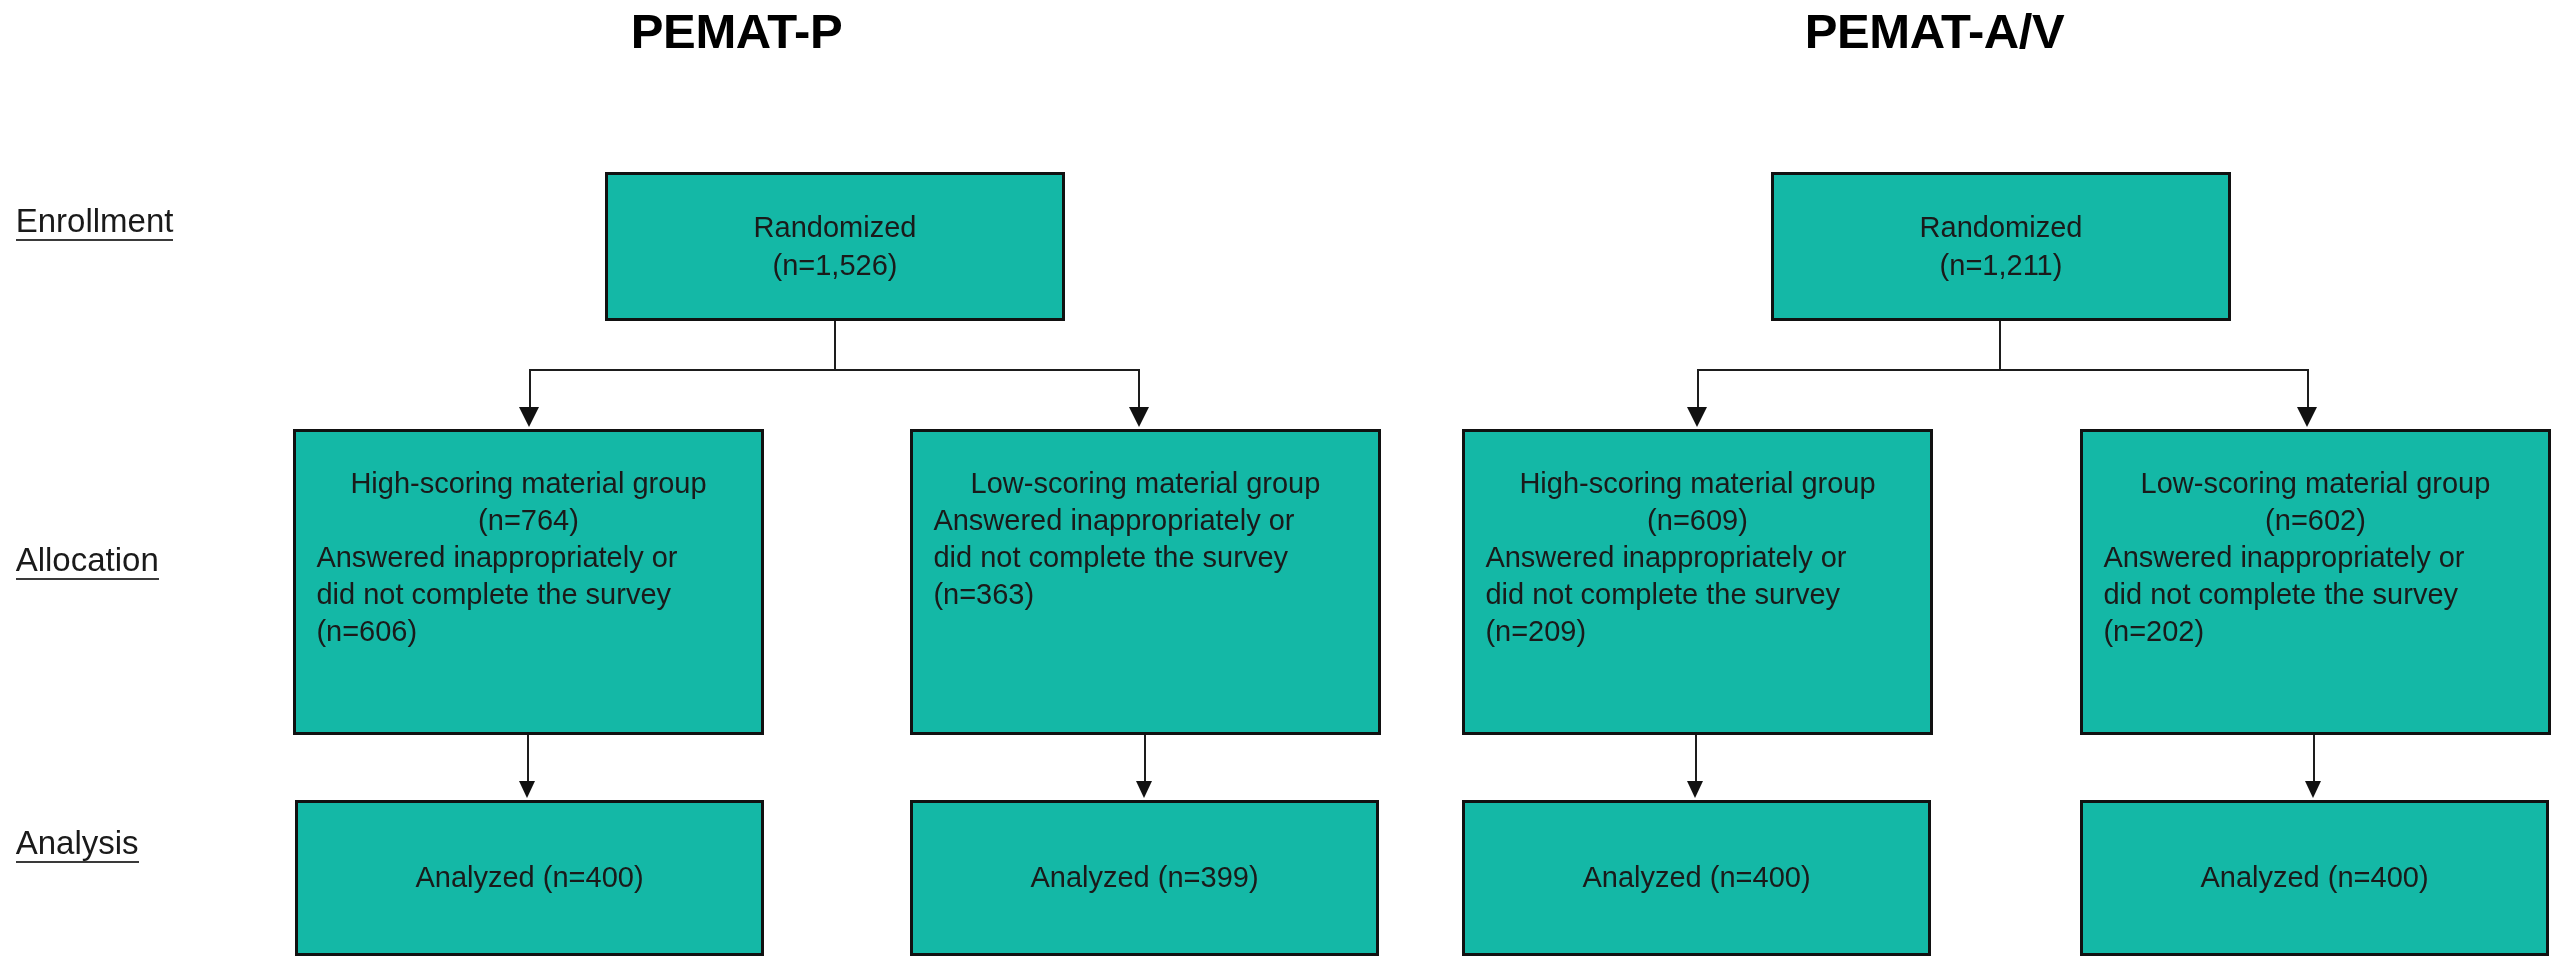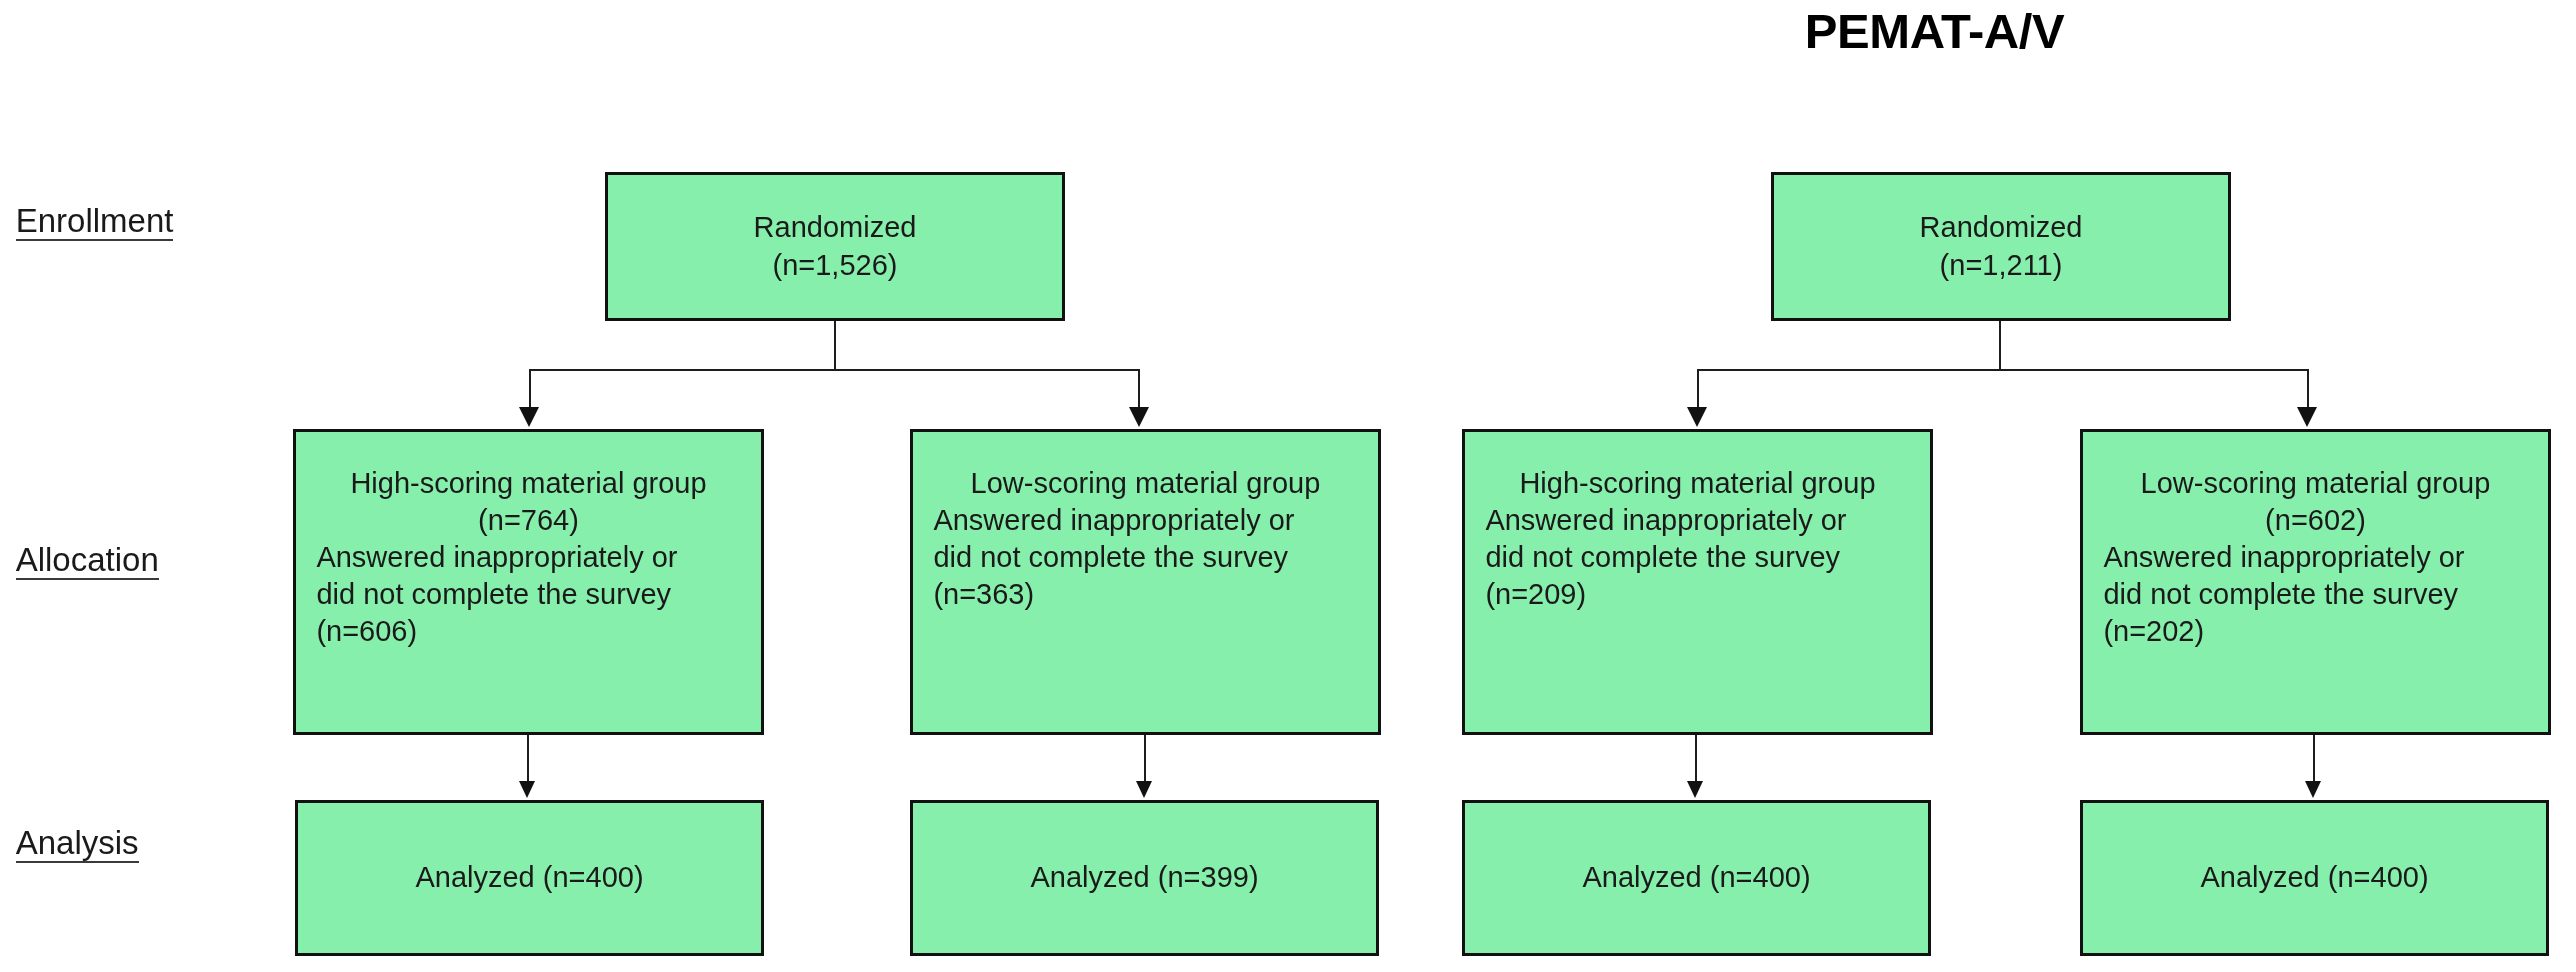--- a/index.html
+++ b/index.html
@@ -52,21 +52,21 @@
   }
   .stage-enrollment { top: 203px; }
   .stage-allocation { top: 542px; }
   .stage-analysis   { top: 825px; }
 
   
   .box {
     position: absolute;
     box-sizing: border-box;
     border: 3.1px solid #111111;
-    background: #86efac;
+    background: #14b8a6;
     display: flex;
     flex-direction: column;
     justify-content: center;
   }
 
   .box .line-center {
     text-align: center;
     font-size: 29px;
     line-height: 1.28;
     color: #1a1a1a;
@@ -122,20 +122,21 @@
     border-left-width: 8.6px;
     border-right-width: 8.6px;
     border-top-width: 17.3px;
   }
 </style>
 </head>
 <body>
 
 <div id="figure">
 
+  <div class="panel-title left">PEMAT-P</div>
   <div class="panel-title right">PEMAT-A/V</div>
 
   <div class="stage-label stage-enrollment">
     <span class="txt">Enrollment</span>
   </div>
   <div class="stage-label stage-allocation">
     <span class="txt">Allocation</span>
   </div>
   <div class="stage-label stage-analysis">
     <span class="txt">Analysis</span>
@@ -200,20 +201,21 @@
   <div class="vline" style="left:1999px; top:321px; height:49px;"></div>
   <div class="hline" style="left:1697px; top:369px; width:610px;"></div>
   <div class="vline" style="left:1697px; top:369px; height:39px;"></div>
   <div class="vline" style="left:2307px; top:369px; height:39px;"></div>
   <div class="arrowhead" style="left:1687px; top:407px;"></div>
   <div class="arrowhead" style="left:2297px; top:407px;"></div>
 
   <div class="box allocation" style="left:1462px; top:429px; width:471px; height:306px;">
     <div class="alloc-head">
       <div class="line-center">High-scoring material group</div>
+      <div class="line-center">(n=609)</div>
     </div>
     <div class="alloc-body">
       <div class="line-left">Answered inappropriately or</div>
       <div class="line-left">did not complete the survey</div>
       <div class="line-left">(n=209)</div>
     </div>
   </div>
 
   <div class="box allocation" style="left:2080px; top:429px; width:471px; height:306px;">
     <div class="alloc-head">

